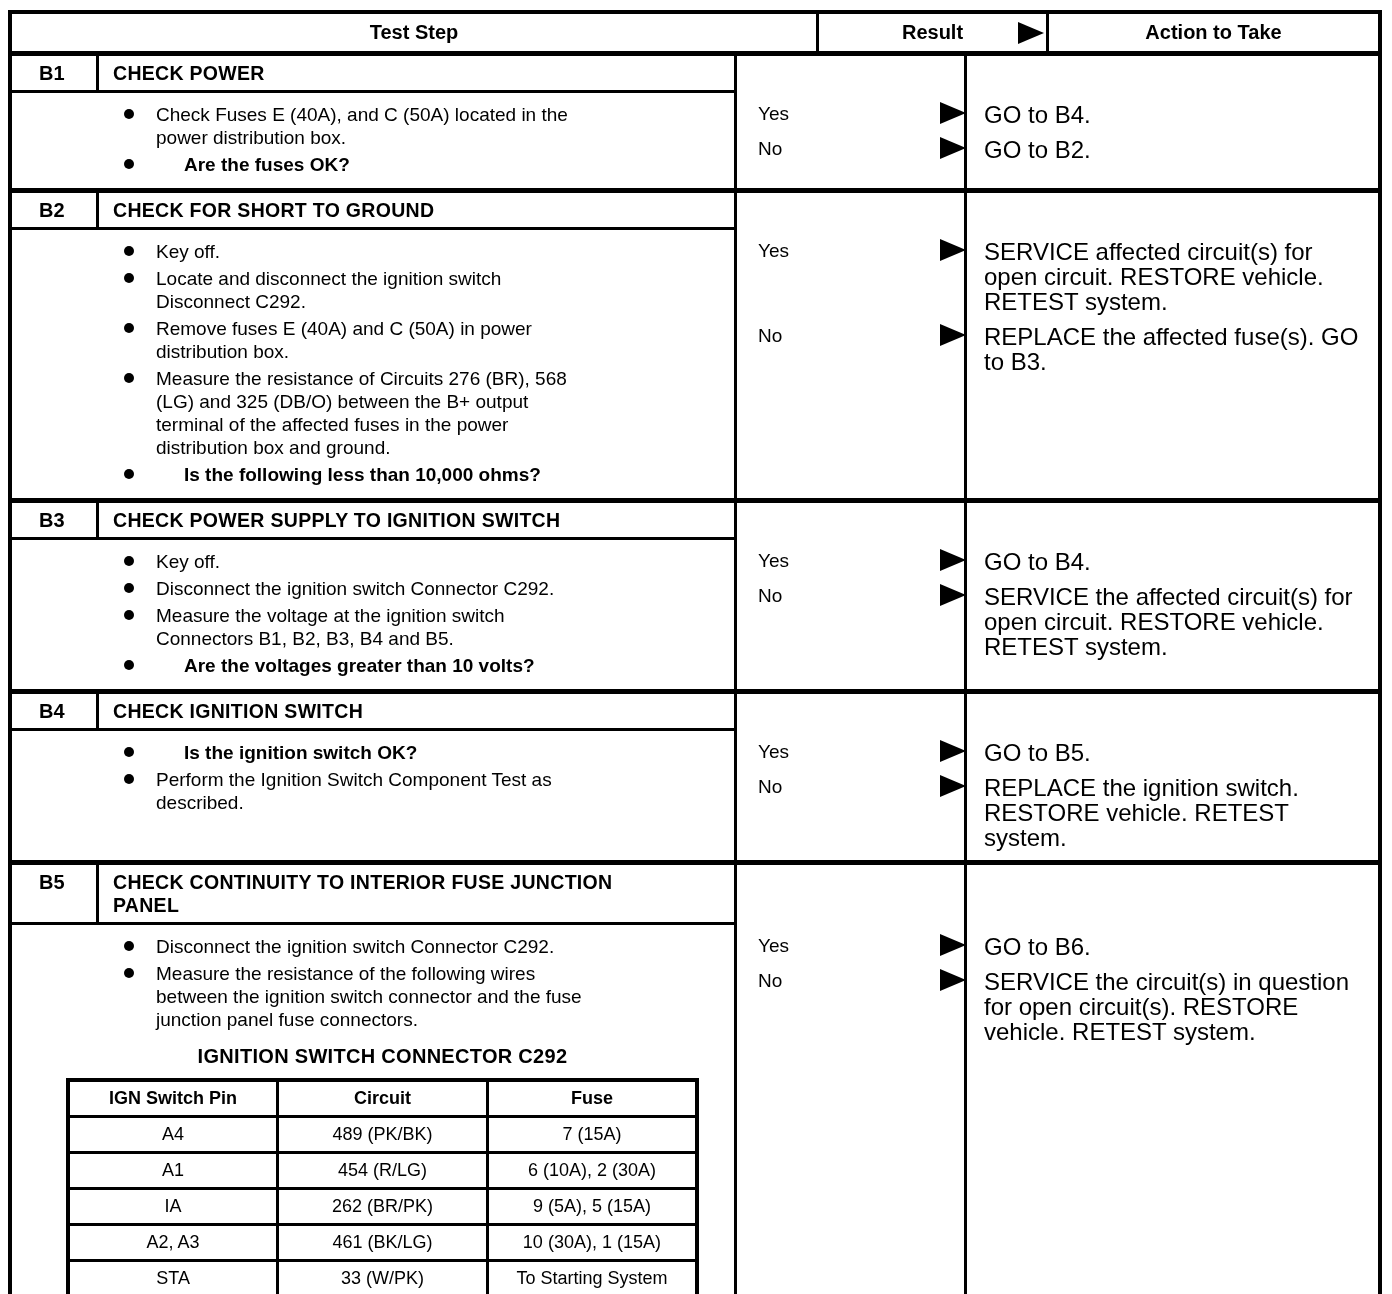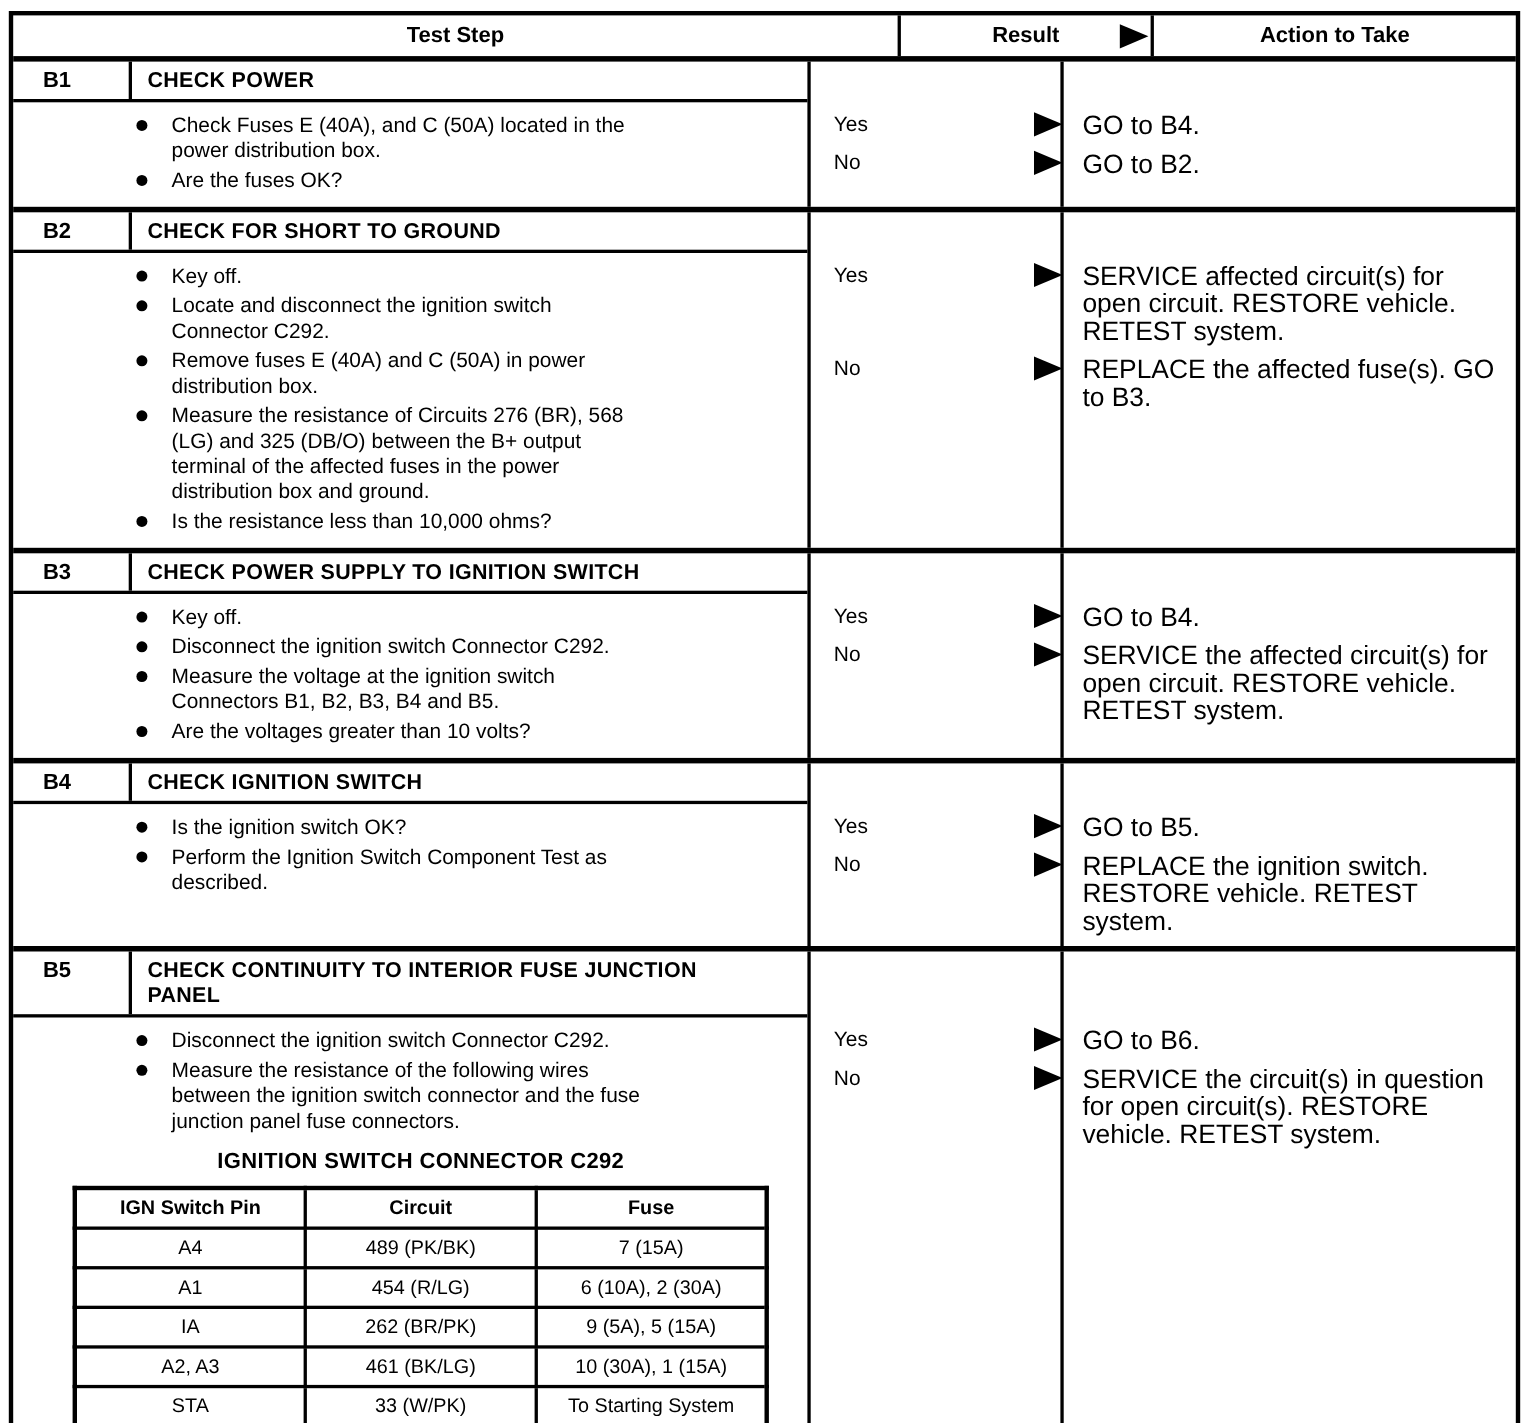--- a/index.html
+++ b/index.html
@@ -29,36 +29,36 @@
   .hdr-step   { width: 807px; border-right: 3px solid #000; }
   .hdr-result { width: 230px; border-right: 3px solid #000; position: relative; justify-content: flex-start; padding-left: 58px; }
   .hdr-action { flex: 1; }
   .hdr-result .arr-pos { position: absolute; right: 2px; top: 50%; transform: translateY(-50%); }
   
   .block { display: flex; align-items: stretch; }
   .block + .block { border-top: 5px solid #000; }
   .block-left { width: 725px; border-right: 3px solid #000; display: flex; flex-direction: column; }
   .title-row { display: flex; border-bottom: 3px solid #000; }
   .id-cell {
-    width: 108px; border-right: 3px solid #000;
+    width: 87px; border-right: 3px solid #000;
     font-weight: bold; font-size: 20px;
     padding: 6px 0 5px 27px; flex: none;
   }
   .title-cell {
     flex: 1; font-weight: bold; font-size: 19.5px; line-height: 23px;
     padding: 6px 8px 5px 14px; white-space: pre-line; letter-spacing: 0.3px;
   }
   .body-cell { padding: 8px 6px 8px 0; flex: 1; border-radius: 11px; }
   .bullet { display: flex; margin: 2px 0 4px 0; font-size: 19px; line-height: 23px; }
   .bullet .dot {
     flex: none; width: 10px; height: 10px; border-radius: 50%;
     background: #000; margin: 6px 0 0 112px;
   }
   .bullet .txt { margin-left: 22px; white-space: pre-line; max-width: 500px; }
-  .bullet.q { font-weight: normal; }
+  .bullet.q { font-weight: bold; gap: 28px; }
   
   .block-right { flex: 1; position: relative; }
   .block-right::before {
     content: ""; position: absolute; left: 227px; top: 0; bottom: 0;
     width: 3px; background: #000;
   }
   .outcome { display: flex; margin-bottom: 10px; }
   .res-cell { width: 230px; flex: none; position: relative; font-size: 19px; line-height: 23px; padding-left: 21px; }
   .res-cell .arr-pos { position: absolute; right: 1px; top: 0; }
   .arrow-shape {
@@ -137,37 +137,37 @@
         <div class="title-cell">CHECK FOR SHORT TO GROUND</div>
       </div>
       <div class="body-cell">
               <div class="bullet">
                 <span class="dot"></span>
                 <span class="txt">Key off.</span>
               </div>
               <div class="bullet">
                 <span class="dot"></span>
                 <span class="txt">Locate and disconnect the ignition switch
-Connector C292.</span>
+Disconnect C292.</span>
               </div>
               <div class="bullet">
                 <span class="dot"></span>
                 <span class="txt">Remove fuses E (40A) and C (50A) in power
 distribution box.</span>
               </div>
               <div class="bullet">
                 <span class="dot"></span>
                 <span class="txt">Measure the resistance of Circuits 276 (BR), 568
 (LG) and 325 (DB/O) between the B+ output
 terminal of the affected fuses in the power
 distribution box and ground.</span>
               </div>
               <div class="bullet q">
                 <span class="dot"></span>
-                <span class="txt">Is the resistance less than 10,000 ohms?</span>
+                <span class="txt">Is the following less than 10,000 ohms?</span>
               </div>
             </div>
     </div>
     <div class="block-right" style="padding-top: 46px;">
             <div class="outcome">
               <div class="res-cell"><span>Yes</span><span class="arr-pos">
                   <span class="arrow-shape"></span>
                 </span></div>
               <div class="act-cell">SERVICE affected circuit(s) for
 open circuit. RESTORE vehicle.

